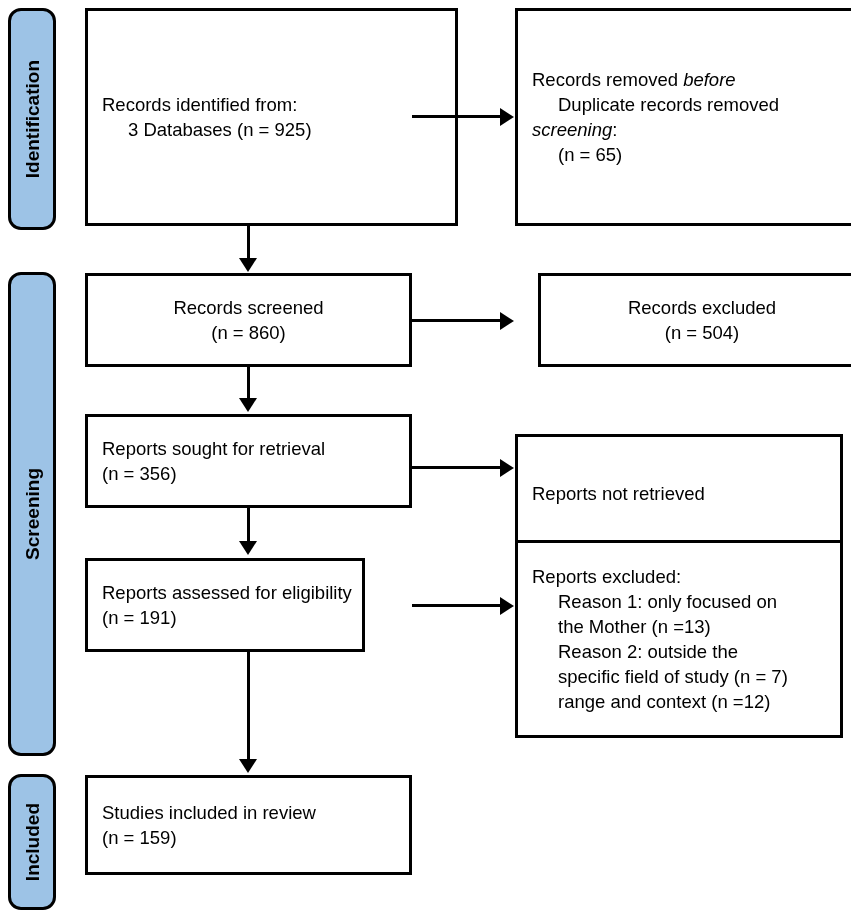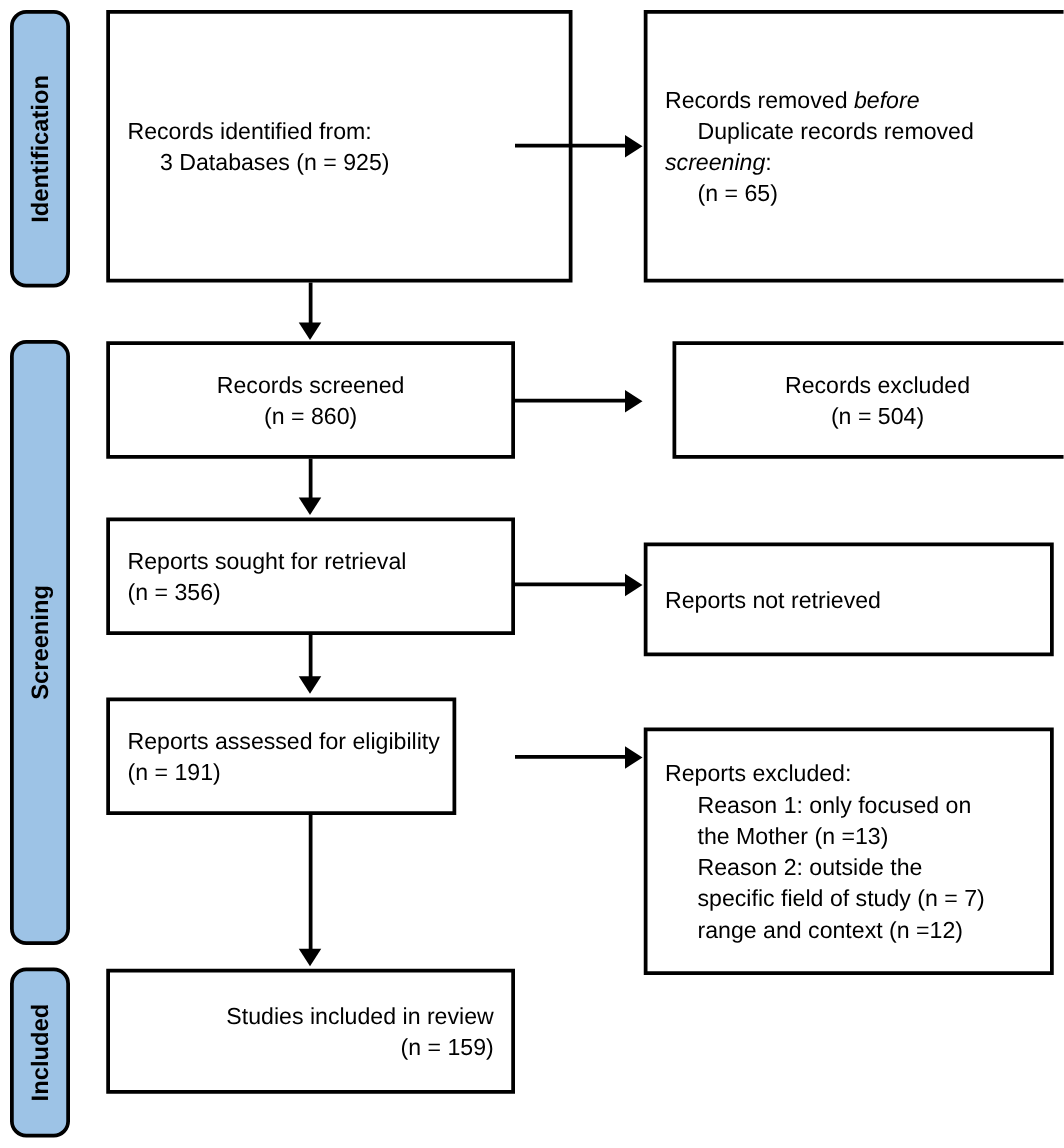--- a/index.html
+++ b/index.html
@@ -143,48 +143,48 @@
   <div class="arrow-right" style="left:500px; top:312px;"></div>
 
   <div class="conn-v" style="left:247px; top:367px; height:34px;"></div>
   <div class="arrow-down" style="left:239px; top:398px;"></div>
 
   <div class="flow-box" style="left:85px; top:414px; width:327px; height:94px;">
     <div class="line">Reports sought for retrieval</div>
     <div class="line">(n = 356)</div>
   </div>
 
-  <div class="flow-box" style="left:515px; top:434px; width:328px; height:91px;">
+  <div class="flow-box" style="left:515px; top:434px; width:328px; height:118px;">
     <div class="line">Reports not retrieved</div>
   </div>
 
   <div class="conn-h" style="left:412px; top:466px; width:90px;"></div>
   <div class="arrow-right" style="left:500px; top:459px;"></div>
 
   <div class="conn-v" style="left:247px; top:508px; height:36px;"></div>
   <div class="arrow-down" style="left:239px; top:541px;"></div>
 
   <div class="flow-box" style="left:85px; top:558px; width:280px; height:94px;">
     <div class="line">Reports assessed for eligibility</div>
     <div class="line">(n = 191)</div>
   </div>
 
-  <div class="flow-box" style="left:515px; top:582px; width:328px; height:198px;">
+  <div class="flow-box" style="left:515px; top:540px; width:328px; height:198px;">
     <div class="line">Reports excluded:</div>
     <div class="line indent">Reason 1: only focused on</div>
     <div class="line indent">the Mother (n =13)</div>
     <div class="line indent">Reason 2: outside the</div>
     <div class="line indent">specific field of study (n = 7)</div>
     <div class="line indent">range and context (n =12)</div>
   </div>
 
   <div class="conn-h" style="left:412px; top:604px; width:90px;"></div>
   <div class="arrow-right" style="left:500px; top:597px;"></div>
 
   <div class="conn-v" style="left:247px; top:652px; height:110px;"></div>
   <div class="arrow-down" style="left:239px; top:759px;"></div>
 
-  <div class="flow-box" style="left:85px; top:775px; width:327px; height:100px;align-items:flex-end;">
+  <div class="flow-box" style="left:85px; top:775px; width:327px; height:100px;">
     <div class="line">Studies included in review</div>
     <div class="line">(n = 159)</div>
   </div>
 
 </div>
 
 </body></html>

